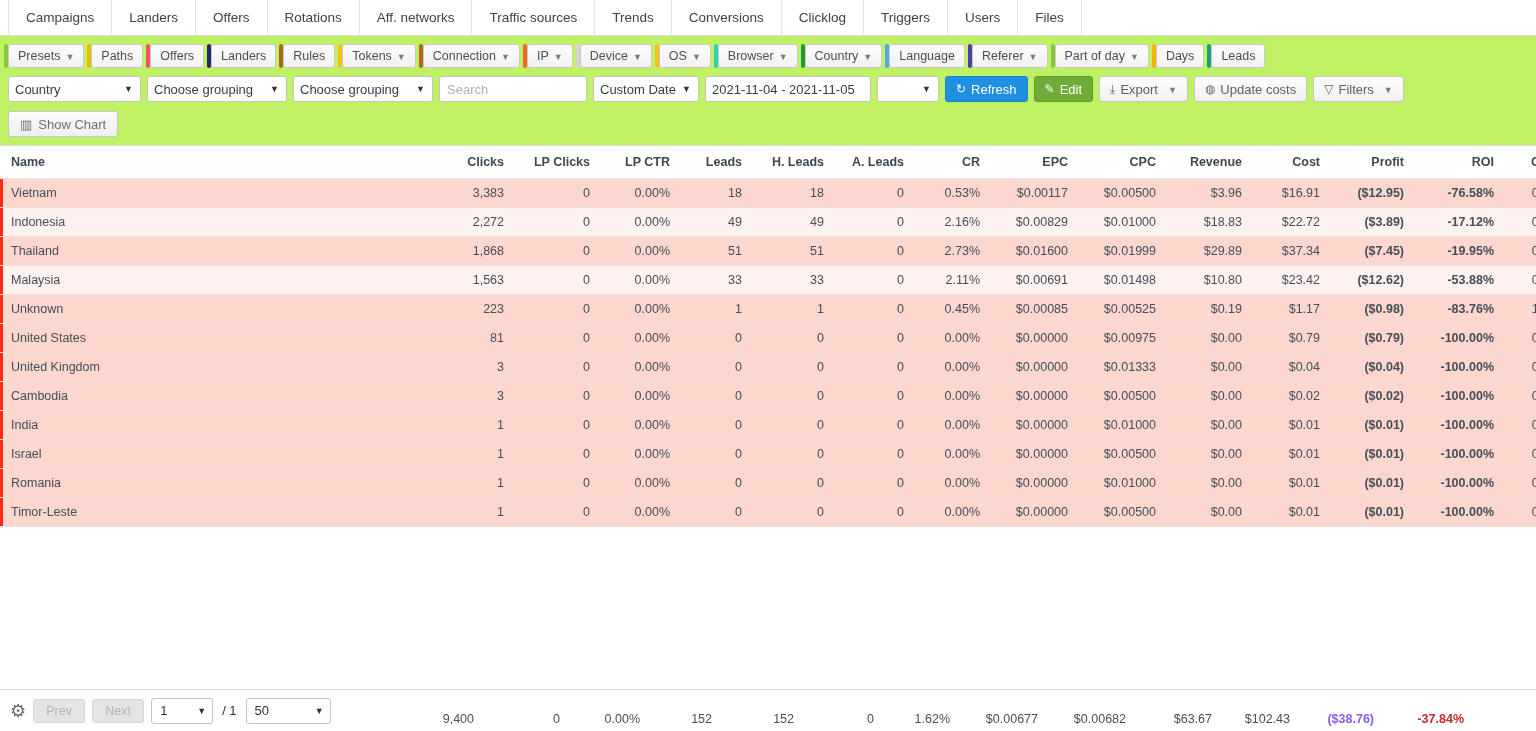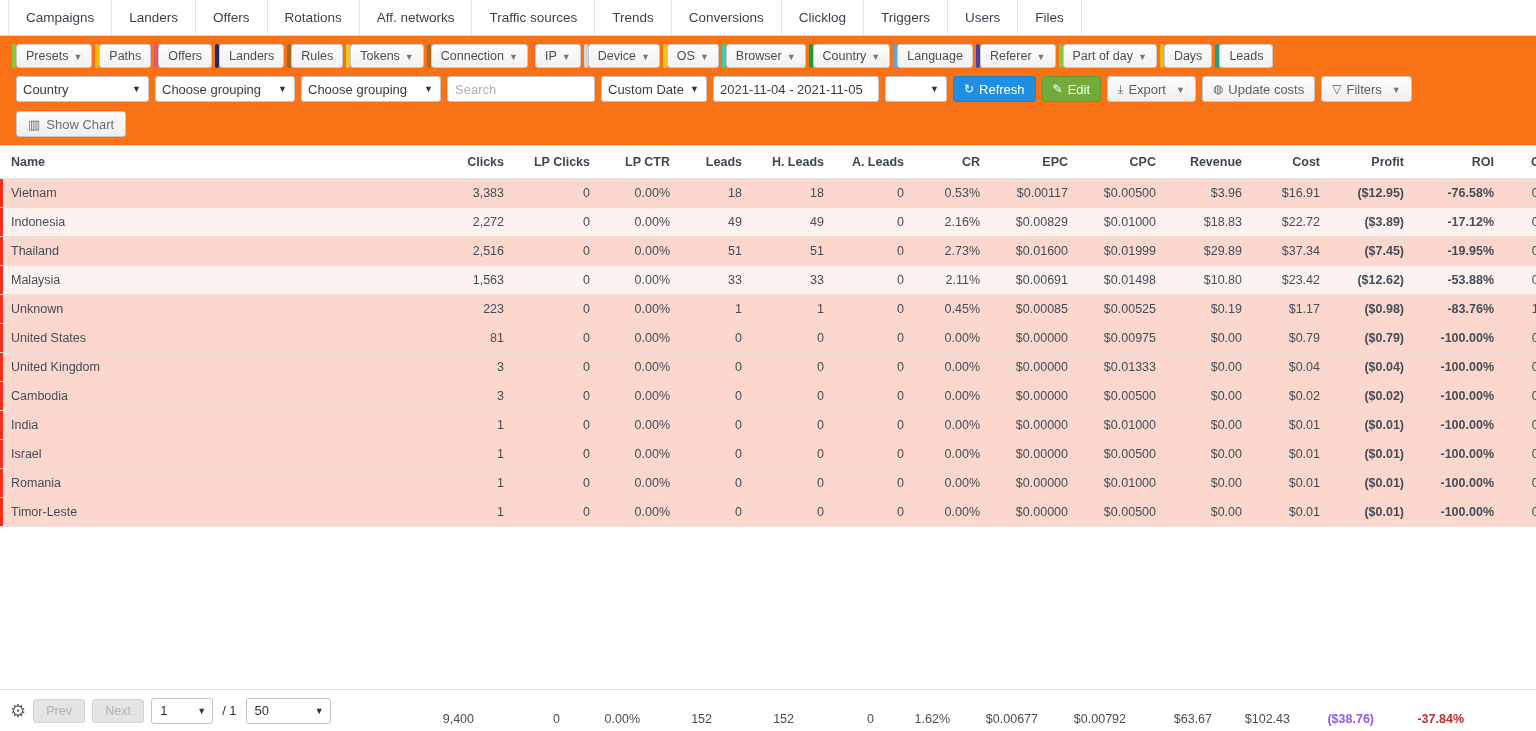--- a/index.html
+++ b/index.html
@@ -32,23 +32,23 @@
     border-right: 1px solid #e4e4e4;
     margin-right: -1px;
     background: #fff;
     cursor: pointer;
     white-space: nowrap;
   }
   .navtab:first-child { border-left: 1px solid #e4e4e4; }
 
   
   .toolbar {
-    background: #f97316;
+    background: #bef264;
     border-bottom: 1px solid #dfdfdf;
-    padding: 6px 0 0 8px;
+    padding: 6px 0 0 0;
   }
   .presetrow {
     display: flex;
     align-items: center;
     padding: 0 6px 0 8px;
     gap: 7px;
     height: 28px;
   }
   .pbtn {
     height: 24px;
@@ -538,21 +538,21 @@
           <td>$0.00829</td>
           <td>$0.01000</td>
           <td>$18.83</td>
           <td>$22.72</td>
           <td class="neg">($3.89)</td>
           <td class="roi">-17.12%</td>
           <td>0.46</td>
         </tr>
         <tr class="rw">
           <td class="nm">Thailand</td>
-          <td>2,516</td>
+          <td>1,868</td>
           <td>0</td>
           <td>0.00%</td>
           <td>51</td>
           <td>51</td>
           <td>0</td>
           <td>2.73%</td>
           <td>$0.01600</td>
           <td>$0.01999</td>
           <td>$29.89</td>
           <td>$37.34</td>
@@ -739,20 +739,20 @@
   </div>
   <div id="footTotals" style="display:flex; flex:1;margin-top:16px;">
       <div class="foot-cell" style="width: 84px;">9,400</div>
       <div class="foot-cell" style="width: 86px;">0</div>
       <div class="foot-cell" style="width: 80px;">0.00%</div>
       <div class="foot-cell" style="width: 72px;">152</div>
       <div class="foot-cell" style="width: 82px;">152</div>
       <div class="foot-cell" style="width: 80px;">0</div>
       <div class="foot-cell" style="width: 76px;">1.62%</div>
       <div class="foot-cell" style="width: 88px;">$0.00677</div>
-      <div class="foot-cell" style="width: 88px;">$0.00792</div>
+      <div class="foot-cell" style="width: 88px;">$0.00682</div>
       <div class="foot-cell" style="width: 86px;">$63.67</div>
       <div class="foot-cell" style="width: 78px;">$102.43</div>
       <div class="foot-cell neg" style="width: 84px;">($38.76)</div>
       <div class="foot-cell roi" style="width: 90px;">-37.84%</div>
       <div class="foot-cell" style="width: 62px;"></div>
     </div>
 </div>
 
 </body></html>

